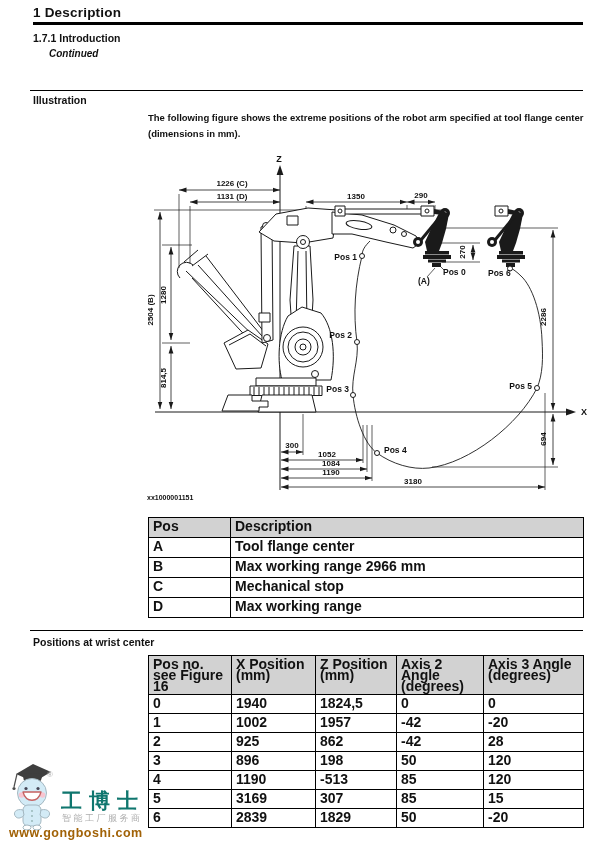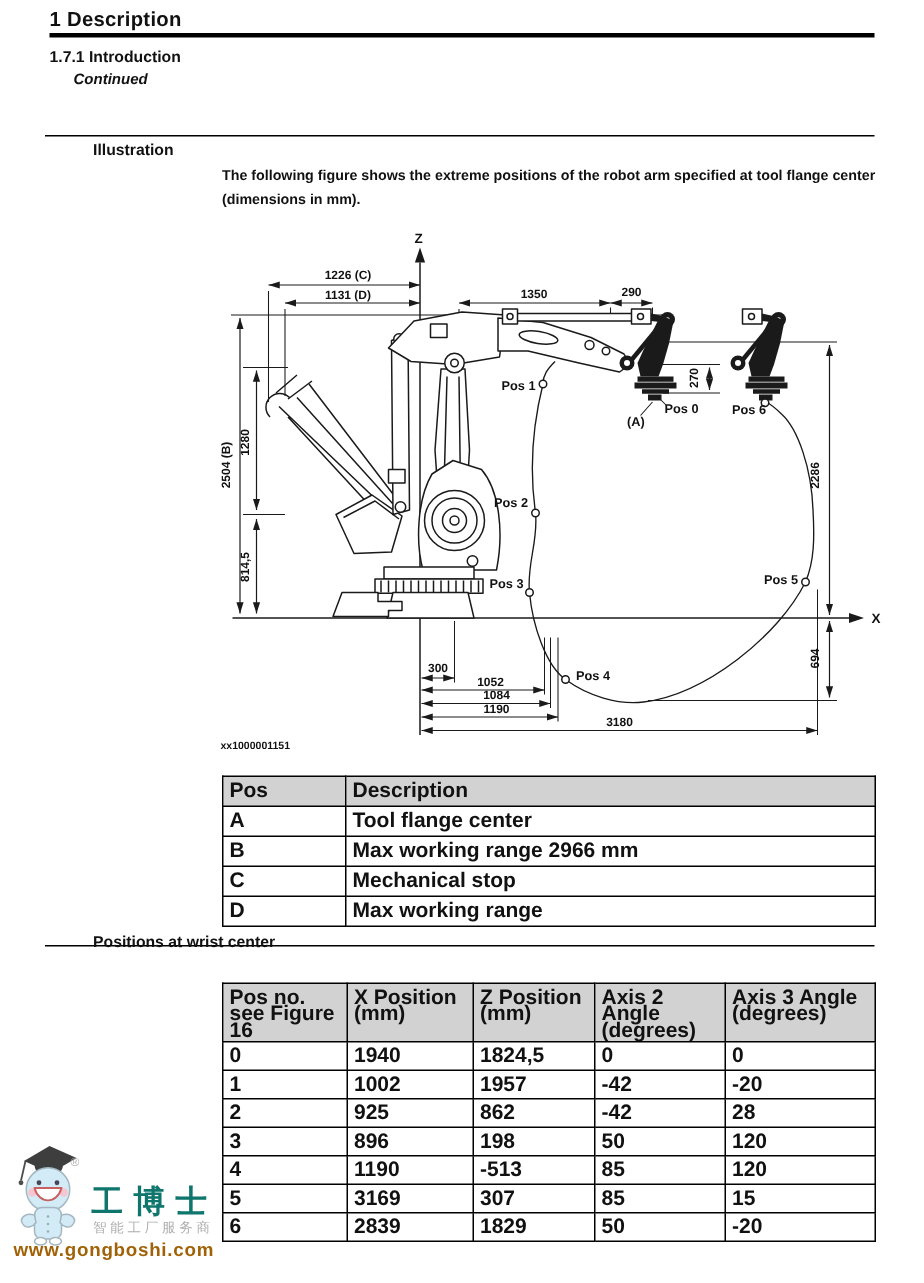--- a/index.html
+++ b/index.html
@@ -6,23 +6,23 @@
   .page{position:relative;width:616px;height:855px;background:#fff;overflow:hidden;
         font-family:"Liberation Sans",sans-serif;color:#111;}
   .abs{position:absolute;}
   .h1{left:33px;top:5px;font-size:13.5px;font-weight:bold;letter-spacing:0.2px;}
   .rule-thick{left:33px;top:22px;width:550px;height:2.5px;background:#000;}
   .h2{left:33px;top:32px;font-size:10.5px;font-weight:bold;}
   .continued{left:49px;top:48px;font-size:10px;font-weight:bold;font-style:italic;}
   .rule-thin{height:1px;background:#000;left:30px;width:553px;}
   .rule-ill{top:90px;}
   .rule-pos{top:630px;}
-  .sect{left:33px;font-size:10.5px;font-weight:bold;margin-left:29px;}
+  .sect{left:33px;font-size:10.5px;font-weight:bold;}
   .sect-ill{top:94px;}
-  .sect-pos{top:622px;}
+  .sect-pos{top:636px;}
   .bodytext{left:148px;top:110px;width:440px;font-size:9.5px;font-weight:bold;line-height:15.5px;}
   .caption{left:147px;top:494px;font-size:7px;font-weight:bold;}
   table{border-collapse:collapse;table-layout:fixed;}
   .t1{left:148px;top:517px;width:435px;}
   .t2{left:148px;top:655px;width:435px;}
   th,td{border:1px solid #000;font-size:14px;font-weight:bold;text-align:left;
         vertical-align:top;padding:3px 4px 2px 4px;line-height:11px;overflow:hidden;}
   th{background:#d2d2d2;}
   .t1 td,.t1 th{height:14px;}
   .t2 td{height:13px;}

